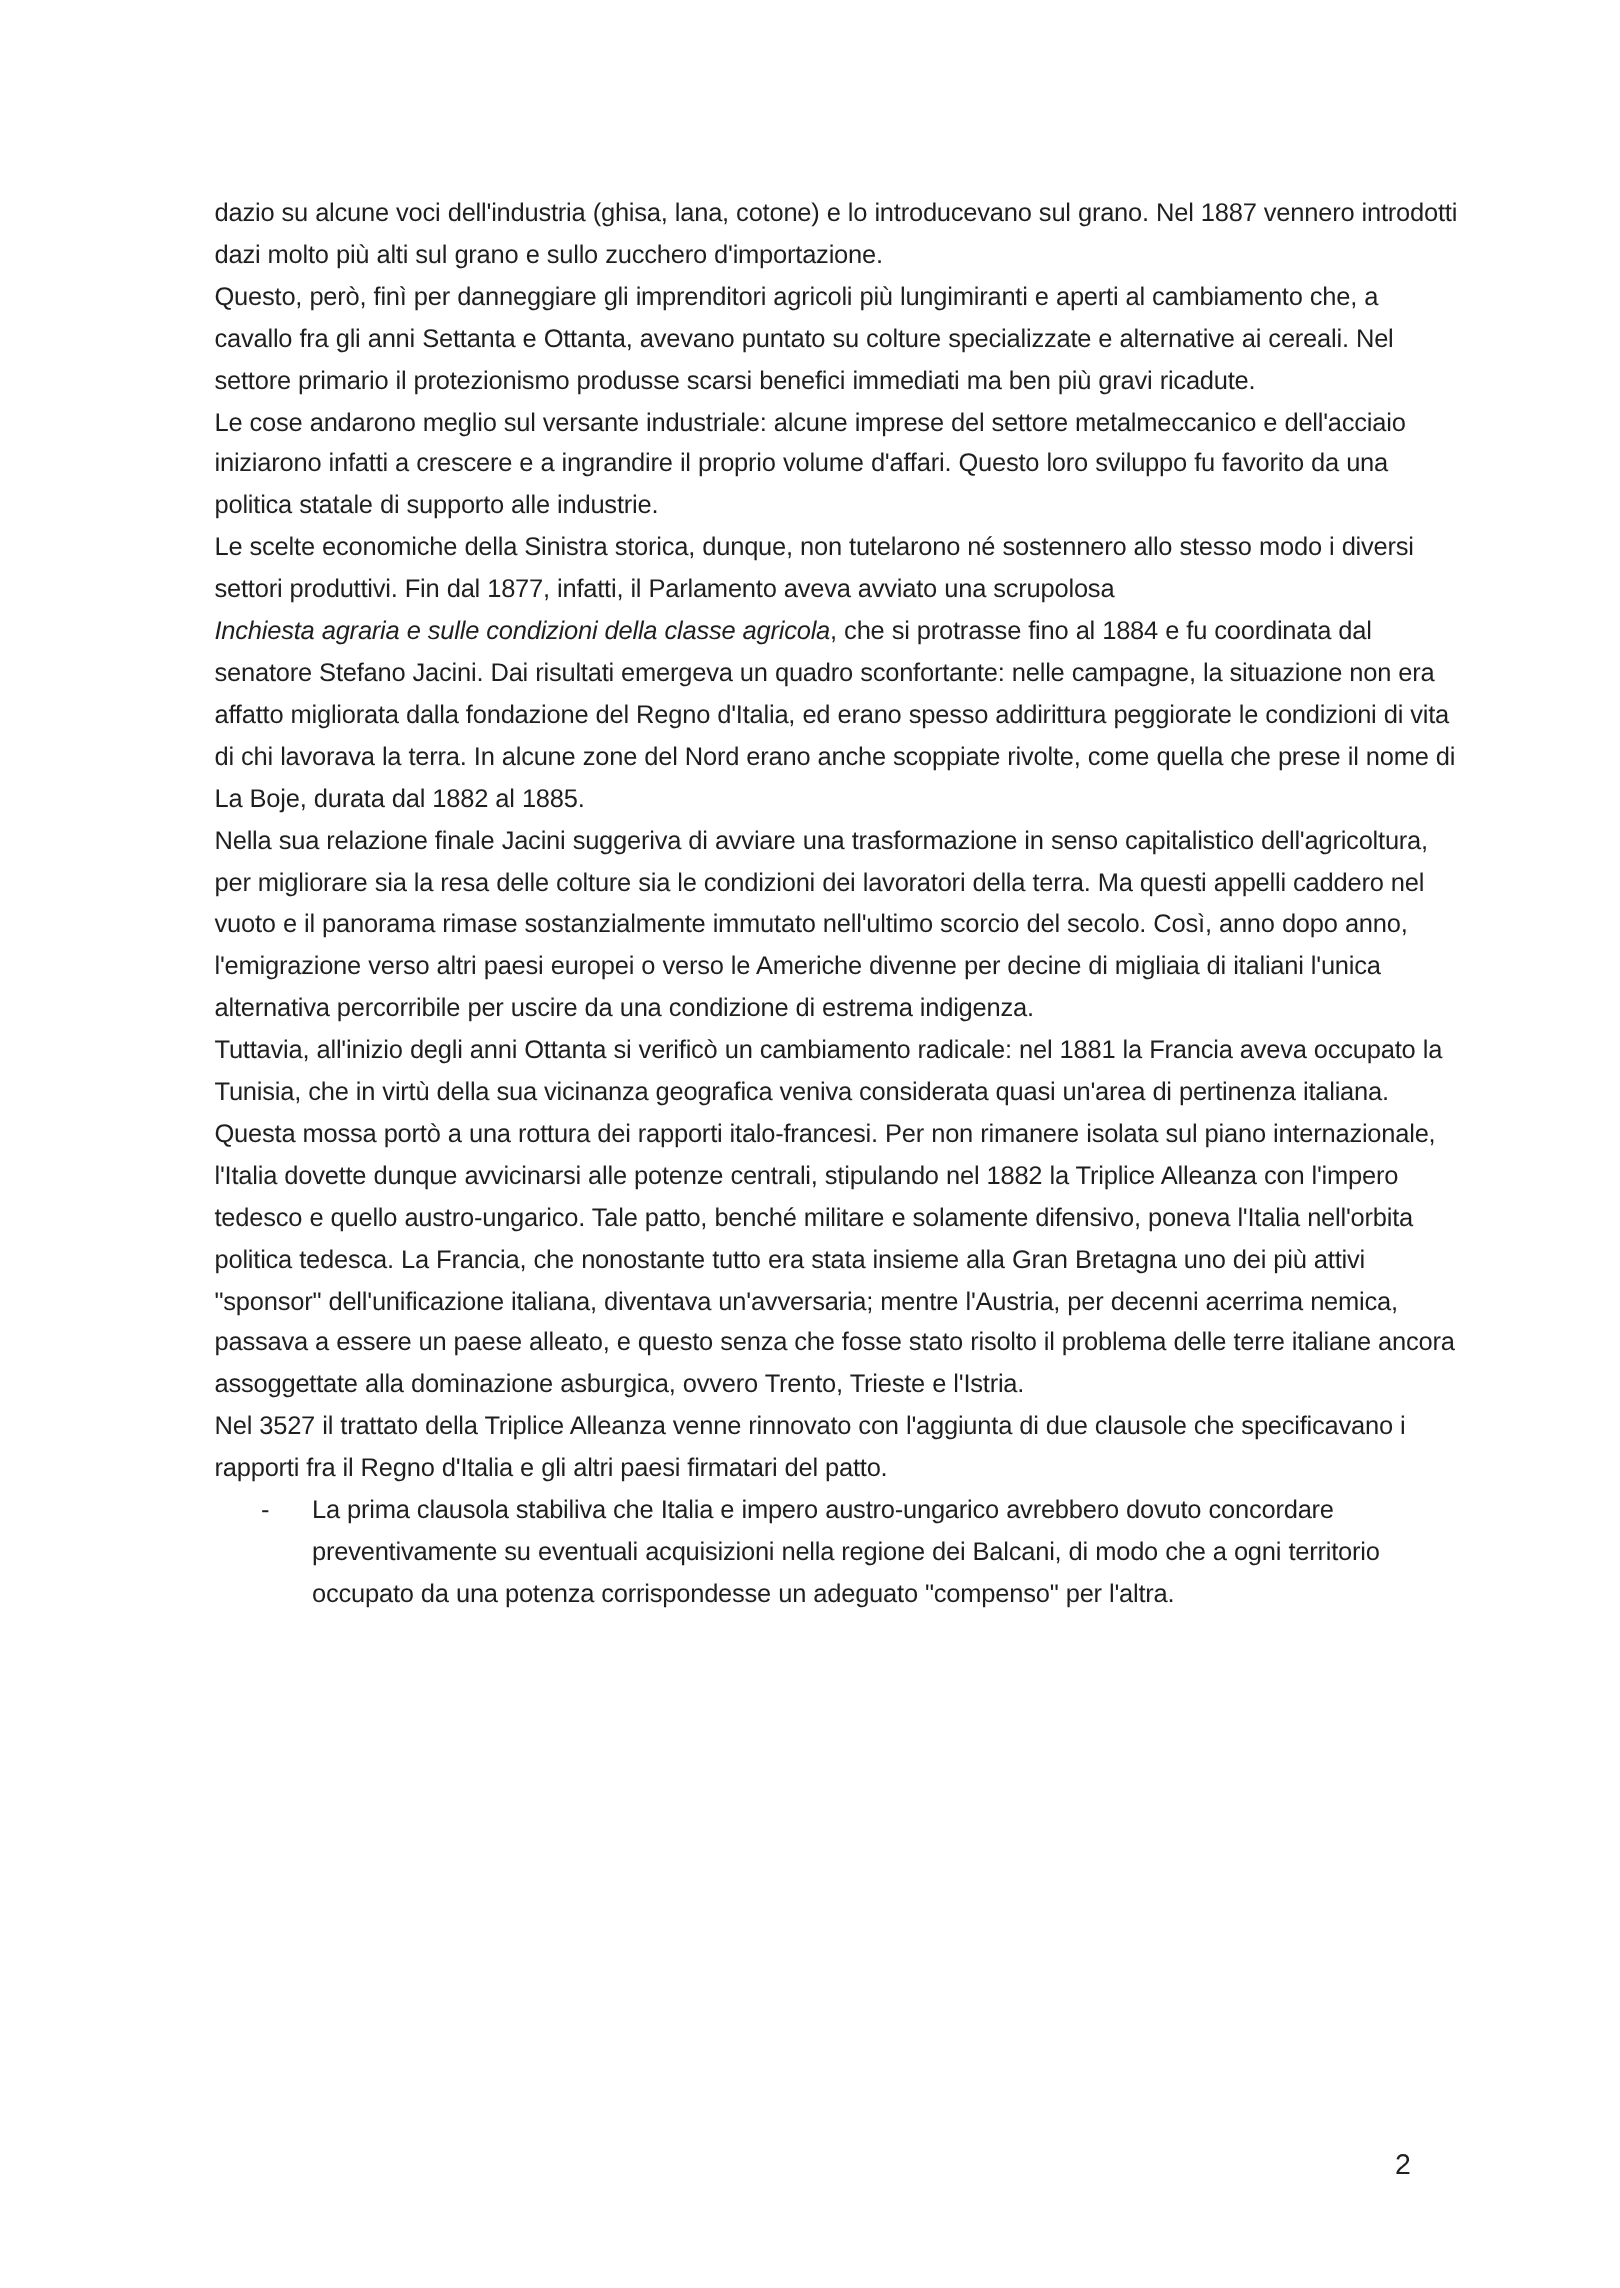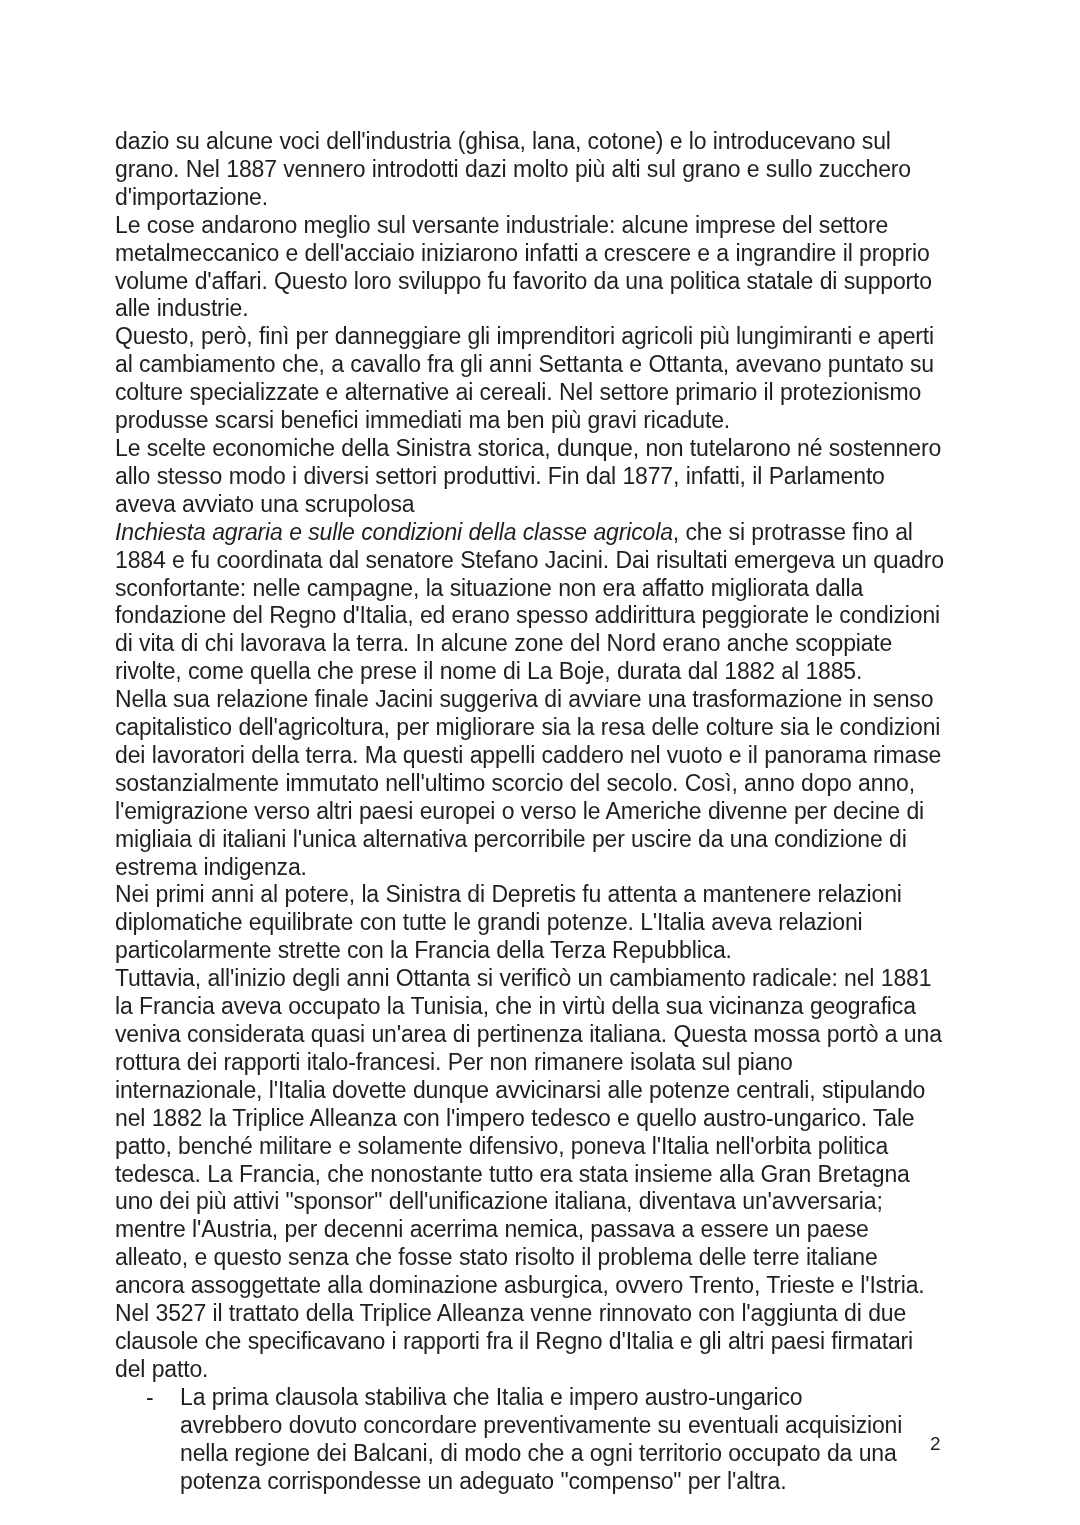--- a/index.html
+++ b/index.html
@@ -10,24 +10,24 @@
     body {
       width: 1080px;
       height: 1525px;
       position: relative;
       overflow: hidden;
       font-family: "Liberation Sans", "DejaVu Sans", sans-serif;
       color: #1f1f1f;
     }
     .page {
       position: absolute;
-      left: 115px;
+      left: 143px;
       top: 128px;
       width: 830px;
-      font-size: 23px;
+      font-size: 17px;
       line-height: 27.9px;
       letter-spacing: -0.15px;
       word-spacing: 0.2px;
     }
     .p {
       margin: 0;
       padding: 0;
     }
     .p em {
     }
@@ -53,26 +53,25 @@
       font-size: 19px;
       line-height: 24px;
       color: #1f1f1f;
     }
   </style>
 </head>
 <body>
 
 <div class="page">
   <p class="p">dazio su alcune voci dell'industria (ghisa, lana, cotone) e lo introducevano sul grano. Nel 1887 vennero introdotti dazi molto più alti sul grano e sullo zucchero d'importazione.</p>
+  <p class="p">Questo, però, finì per danneggiare gli imprenditori agricoli più lungimiranti e aperti al cambiamento che, a cavallo fra gli anni Settanta e Ottanta, avevano puntato su colture specializzate e alternative ai cereali. Nel settore primario il protezionismo produsse scarsi benefici immediati ma ben più gravi ricadute.</p>
   <p class="p">Le cose andarono meglio sul versante industriale: alcune imprese del settore metalmeccanico e dell'acciaio iniziarono infatti a crescere e a ingrandire il proprio volume d'affari. Questo loro sviluppo fu favorito da una politica statale di supporto alle industrie.</p>
-  <p class="p">Questo, però, finì per danneggiare gli imprenditori agricoli più lungimiranti e aperti al cambiamento che, a cavallo fra gli anni Settanta e Ottanta, avevano puntato su colture specializzate e alternative ai cereali. Nel settore primario il protezionismo produsse scarsi benefici immediati ma ben più gravi ricadute.</p>
   <p class="p">Le scelte economiche della Sinistra storica, dunque, non tutelarono né sostennero allo stesso modo i diversi settori produttivi. Fin dal 1877, infatti, il Parlamento aveva avviato una scrupolosa</p>
   <p class="p"><em>Inchiesta agraria e sulle condizioni della classe agricola</em><span>, che si protrasse fino al 1884 e fu coordinata dal senatore Stefano Jacini. Dai risultati emergeva un quadro sconfortante: nelle campagne, la situazione non era affatto migliorata dalla fondazione del Regno d'Italia, ed erano spesso addirittura peggiorate le condizioni di vita di chi lavorava la terra. In alcune zone del Nord erano anche scoppiate rivolte, come quella che prese il nome di La Boje, durata dal 1882 al 1885.</span></p>
   <p class="p">Nella sua relazione finale Jacini suggeriva di avviare una trasformazione in senso capitalistico dell'agricoltura, per migliorare sia la resa delle colture sia le condizioni dei lavoratori della terra. Ma questi appelli caddero nel vuoto e il panorama rimase sostanzialmente immutato nell'ultimo scorcio del secolo. Così, anno dopo anno, l'emigrazione verso altri paesi europei o verso le Americhe divenne per decine di migliaia di italiani l'unica alternativa percorribile per uscire da una condizione di estrema indigenza.</p>
-  <p class="p">Nei primi anni al potere, la Sinistra di Depretis fu attenta a mantenere relazioni diplomatiche equilibrate con tutte le grandi potenze. L'Italia aveva relazioni particolarmente strette con la Francia della Terza Repubblica.</p>
   <p class="p">Tuttavia, all'inizio degli anni Ottanta si verificò un cambiamento radicale: nel 1881 la Francia aveva occupato la Tunisia, che in virtù della sua vicinanza geografica veniva considerata quasi un'area di pertinenza italiana. Questa mossa portò a una rottura dei rapporti italo-francesi. Per non rimanere isolata sul piano internazionale, l'Italia dovette dunque avvicinarsi alle potenze centrali, stipulando nel 1882 la Triplice Alleanza con l'impero tedesco e quello austro-ungarico. Tale patto, benché militare e solamente difensivo, poneva l'Italia nell'orbita politica tedesca. La Francia, che nonostante tutto era stata insieme alla Gran Bretagna uno dei più attivi "sponsor" dell'unificazione italiana, diventava un'avversaria; mentre l'Austria, per decenni acerrima nemica, passava a essere un paese alleato, e questo senza che fosse stato risolto il problema delle terre italiane ancora assoggettate alla dominazione asburgica, ovvero Trento, Trieste e l'Istria.</p>
   <p class="p">Nel 3527 il trattato della Triplice Alleanza venne rinnovato con l'aggiunta di due clausole che specificavano i rapporti fra il Regno d'Italia e gli altri paesi firmatari del patto.</p>
   <ul class="bullet-list">
     <li class="bullet-item">
       <span class="bullet-mark">-</span>
       <span>La prima clausola stabiliva che Italia e impero austro-ungarico avrebbero dovuto concordare preventivamente su eventuali acquisizioni nella regione dei Balcani, di modo che a ogni territorio occupato da una potenza corrispondesse un adeguato "compenso" per l'altra.</span>
     </li>
   </ul>
 </div>
 

